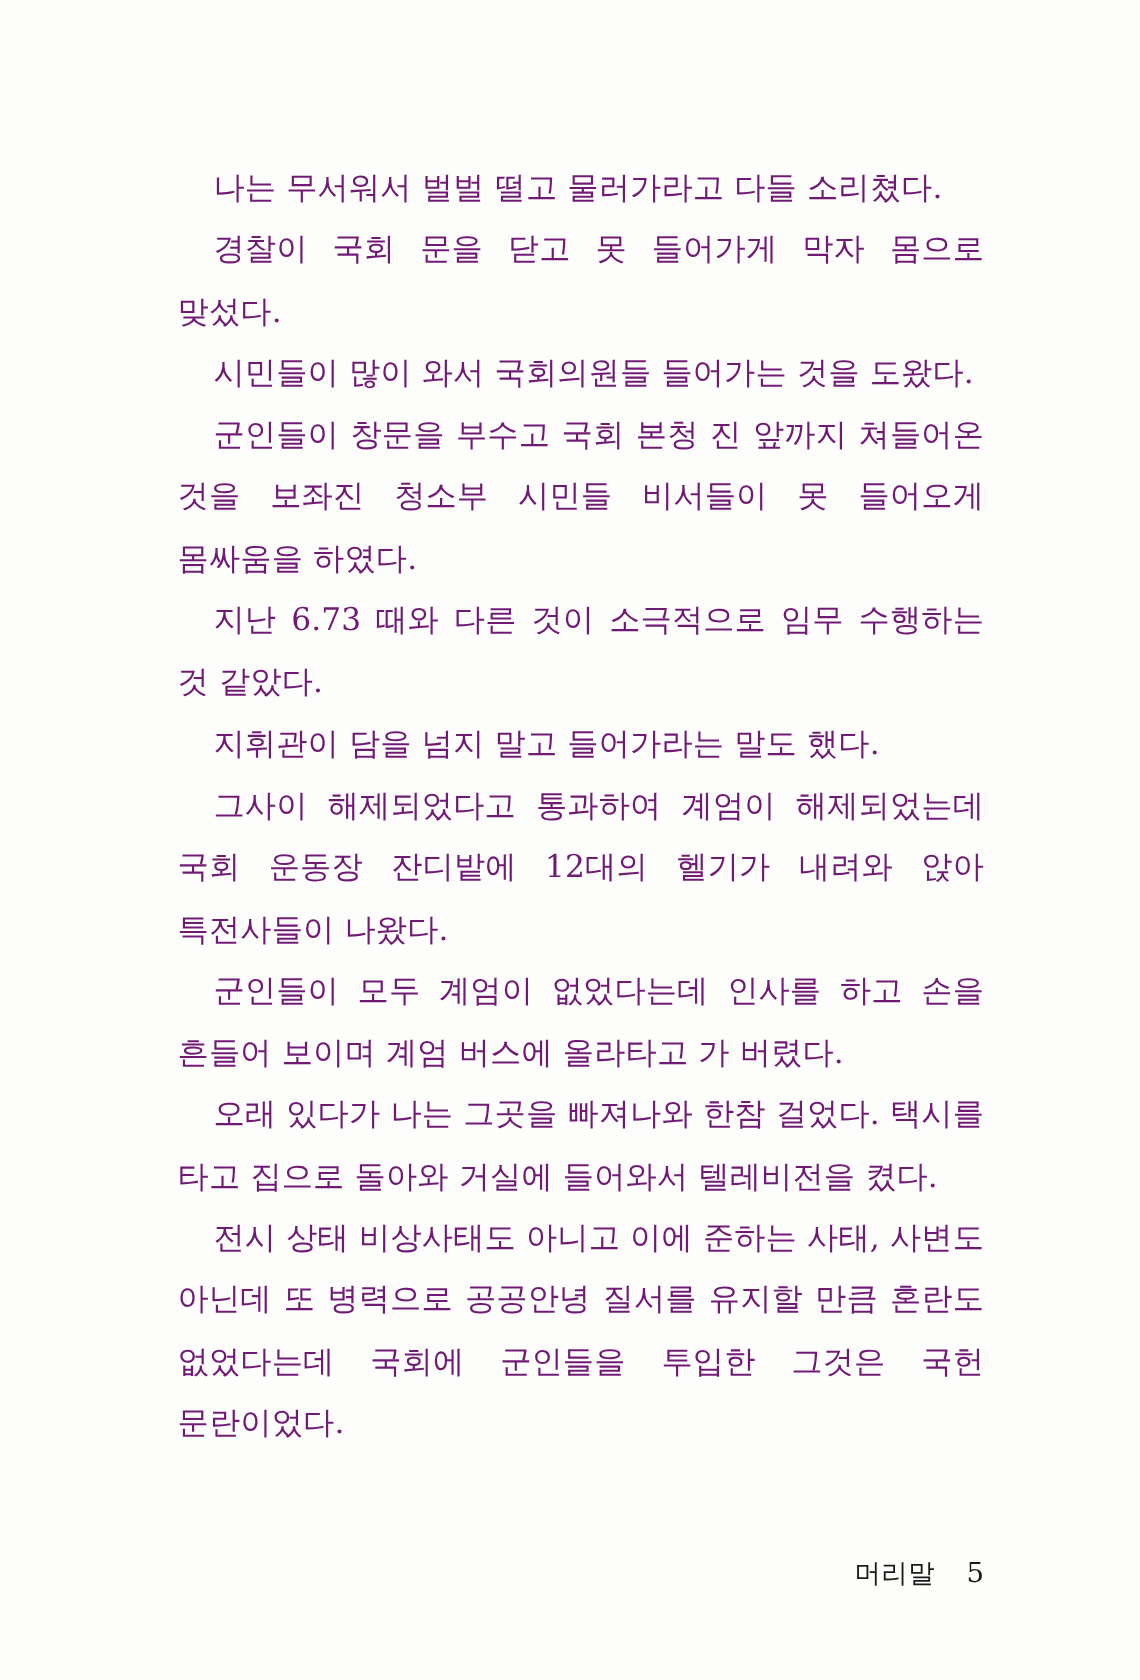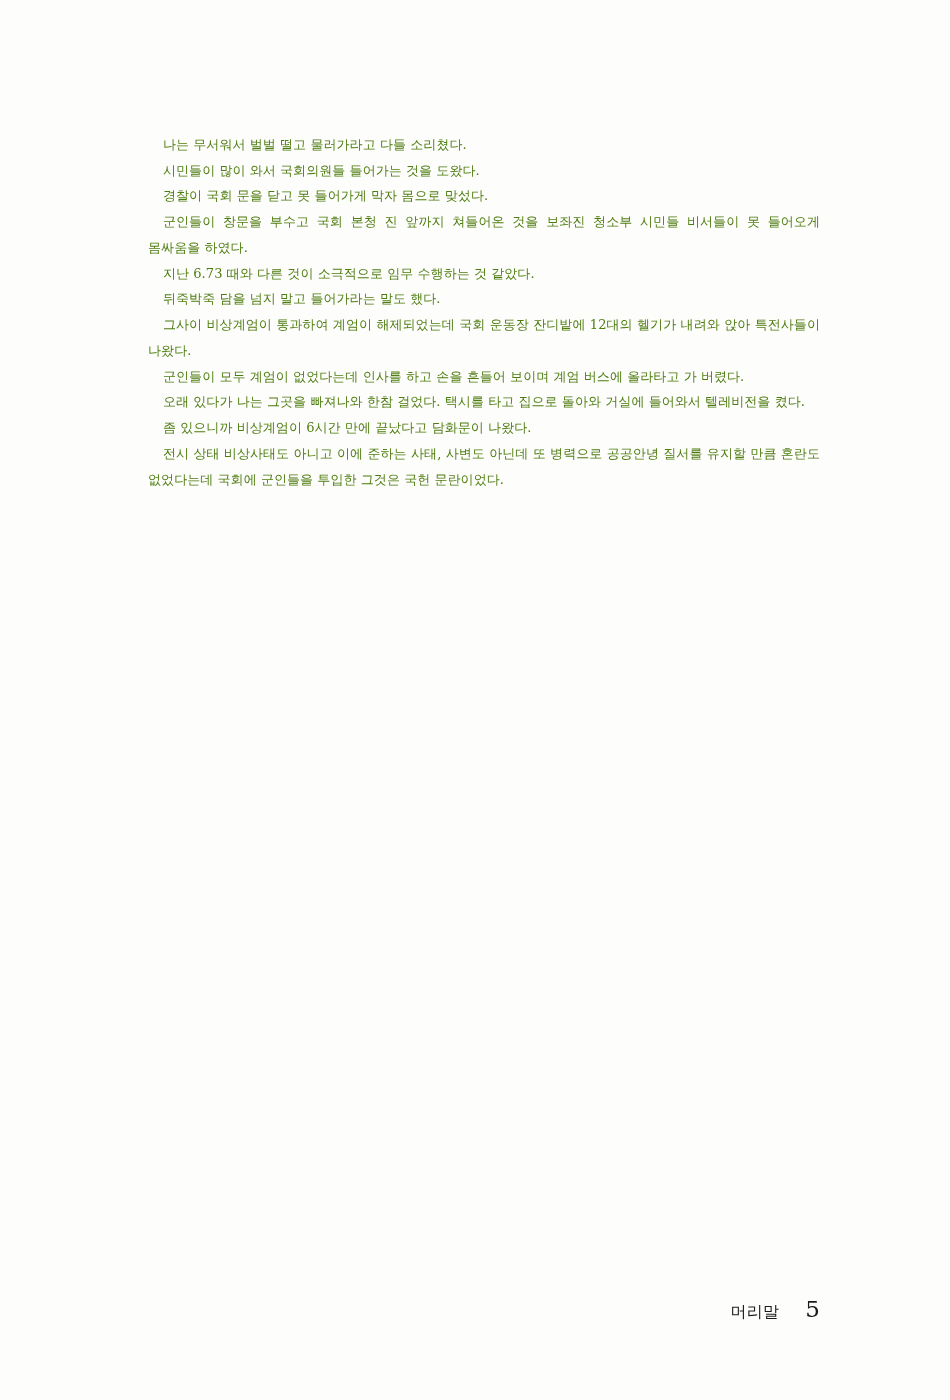--- a/index.html
+++ b/index.html
@@ -16,67 +16,66 @@
     overflow: hidden;
   }
   .content {
     position: absolute;
     left: 148px;
     top: 132px;
     width: 672px;
   }
   .para {
     font-family: "DejaVu Serif", "Liberation Serif", serif;
-    font-size: 13px;
+    font-size: 26px;
     line-height: 1.98;
-    color: #4d7c0f;
+    color: #701a75;
     text-indent: 1.15em;
     margin: 0;
     text-align: justify;
     text-justify: inter-character;
     word-break: keep-all;
     letter-spacing: 0.005em;
   }
   .footer {
     position: absolute;
     left: 148px;
     right: 130px;
     top: 1296px;
     display: flex;
     justify-content: flex-end;
     align-items: baseline;
     font-family: "DejaVu Serif", "Liberation Serif", serif;
     color: #1a1a1a;
   }
   .footer-label {
-    font-size: 16px;
+    font-size: 22px;
     letter-spacing: 0.02em;
   }
   .footer-pageno {
     font-size: 23px;
     margin-left: 26px;
     font-weight: 400;
   }
 </style>
 </head>
 <body>
 
 <div class="page">
 
   <div class="content">
     <p class="para">나는 무서워서 벌벌 떨고 물러가라고 다들 소리쳤다.</p>
+    <p class="para">경찰이 국회 문을 닫고 못 들어가게 막자 몸으로 맞섰다.</p>
     <p class="para">시민들이 많이 와서 국회의원들 들어가는 것을 도왔다.</p>
-    <p class="para">경찰이 국회 문을 닫고 못 들어가게 막자 몸으로 맞섰다.</p>
     <p class="para">군인들이 창문을 부수고 국회 본청 진 앞까지 쳐들어온 것을 보좌진 청소부 시민들 비서들이 못 들어오게 몸싸움을 하였다.</p>
     <p class="para">지난 6.73 때와 다른 것이 소극적으로 임무 수행하는 것 같았다.</p>
-    <p class="para">뒤죽박죽 담을 넘지 말고 들어가라는 말도 했다.</p>
-    <p class="para">그사이 비상계엄이 통과하여 계엄이 해제되었는데 국회 운동장 잔디밭에 12대의 헬기가 내려와 앉아 특전사들이 나왔다.</p>
+    <p class="para">지휘관이 담을 넘지 말고 들어가라는 말도 했다.</p>
+    <p class="para">그사이 해제되었다고 통과하여 계엄이 해제되었는데 국회 운동장 잔디밭에 12대의 헬기가 내려와 앉아 특전사들이 나왔다.</p>
     <p class="para">군인들이 모두 계엄이 없었다는데 인사를 하고 손을 흔들어 보이며 계엄 버스에 올라타고 가 버렸다.</p>
     <p class="para">오래 있다가 나는 그곳을 빠져나와 한참 걸었다. 택시를 타고 집으로 돌아와 거실에 들어와서 텔레비전을 켰다.</p>
-    <p class="para">좀 있으니까 비상계엄이 6시간 만에 끝났다고 담화문이 나왔다.</p>
     <p class="para">전시 상태 비상사태도 아니고 이에 준하는 사태, 사변도 아닌데 또 병력으로 공공안녕 질서를 유지할 만큼 혼란도 없었다는데 국회에 군인들을 투입한 그것은 국헌 문란이었다.</p>
   </div>
 
   <div class="footer">
     <span class="footer-label">머리말</span>
     <span class="footer-pageno">5</span>
   </div>
 
 </div>
 

